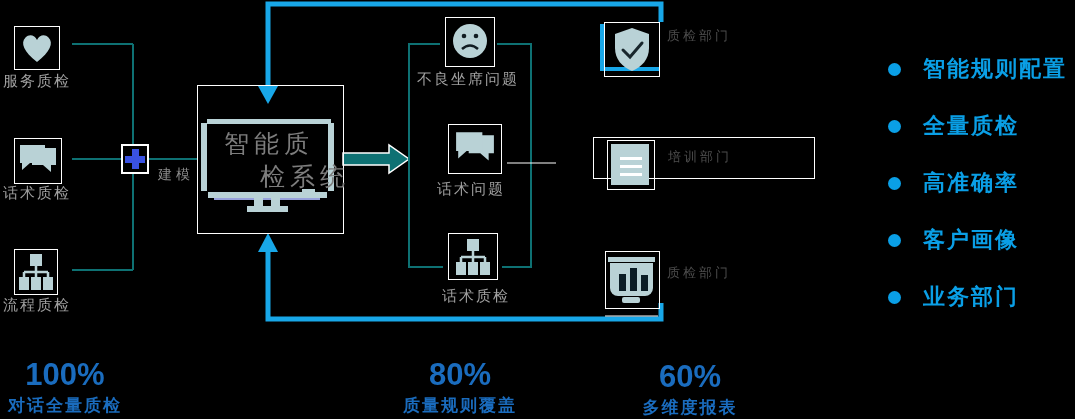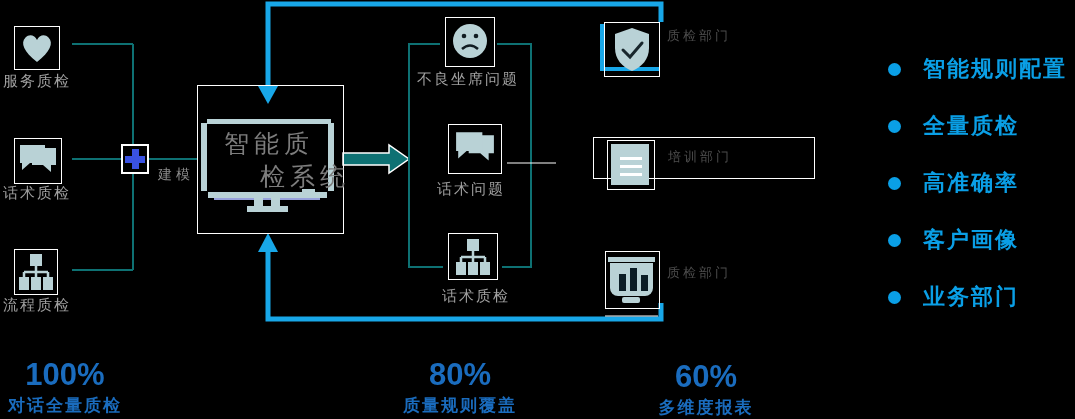--- a/index.html
+++ b/index.html
@@ -212,19 +212,19 @@
     </div>
 
     <div class="stat" style="left:-5px;top:358px;">
       <div class="stat-value">100%</div>
       <div class="stat-label">对话全量质检</div>
     </div>
     <div class="stat" style="left:390px;top:358px;">
       <div class="stat-value">80%</div>
       <div class="stat-label">质量规则覆盖</div>
     </div>
-    <div class="stat" style="left:636px;top:360px;">
+    <div class="stat" style="left:620px;top:360px;">
       <div class="stat-value">60%</div>
       <div class="stat-label">多维度报表</div>
     </div>
 
   </div>
 </div>
 
 </body></html>

